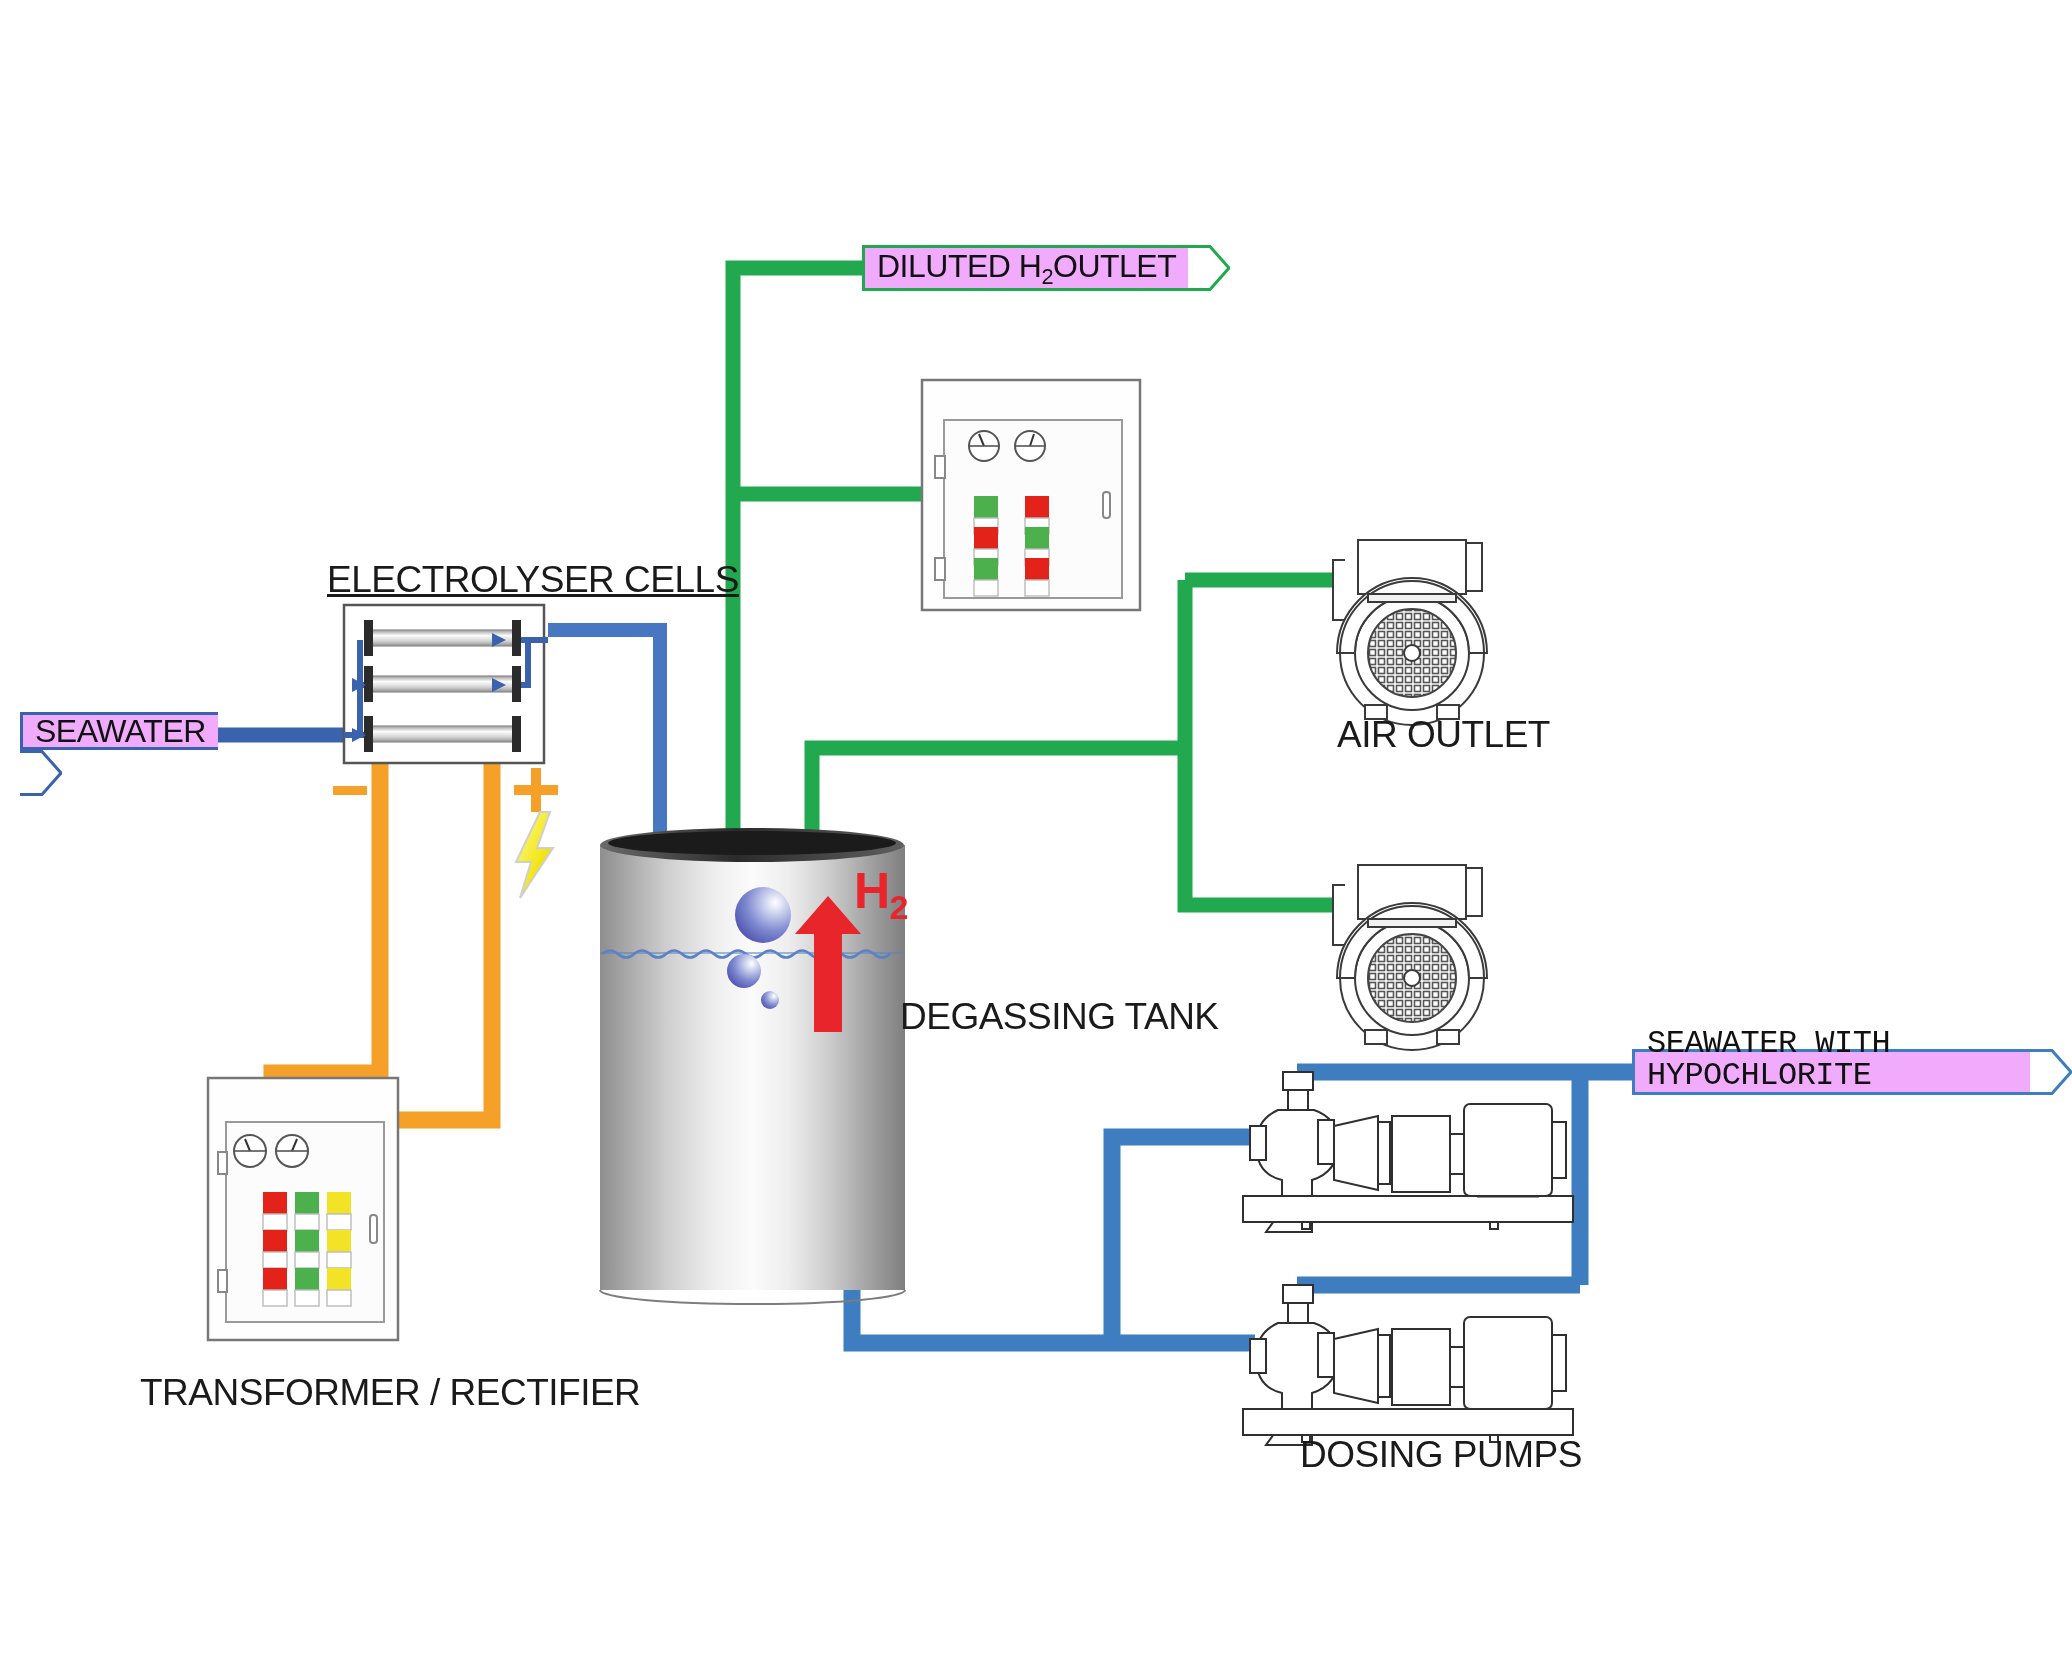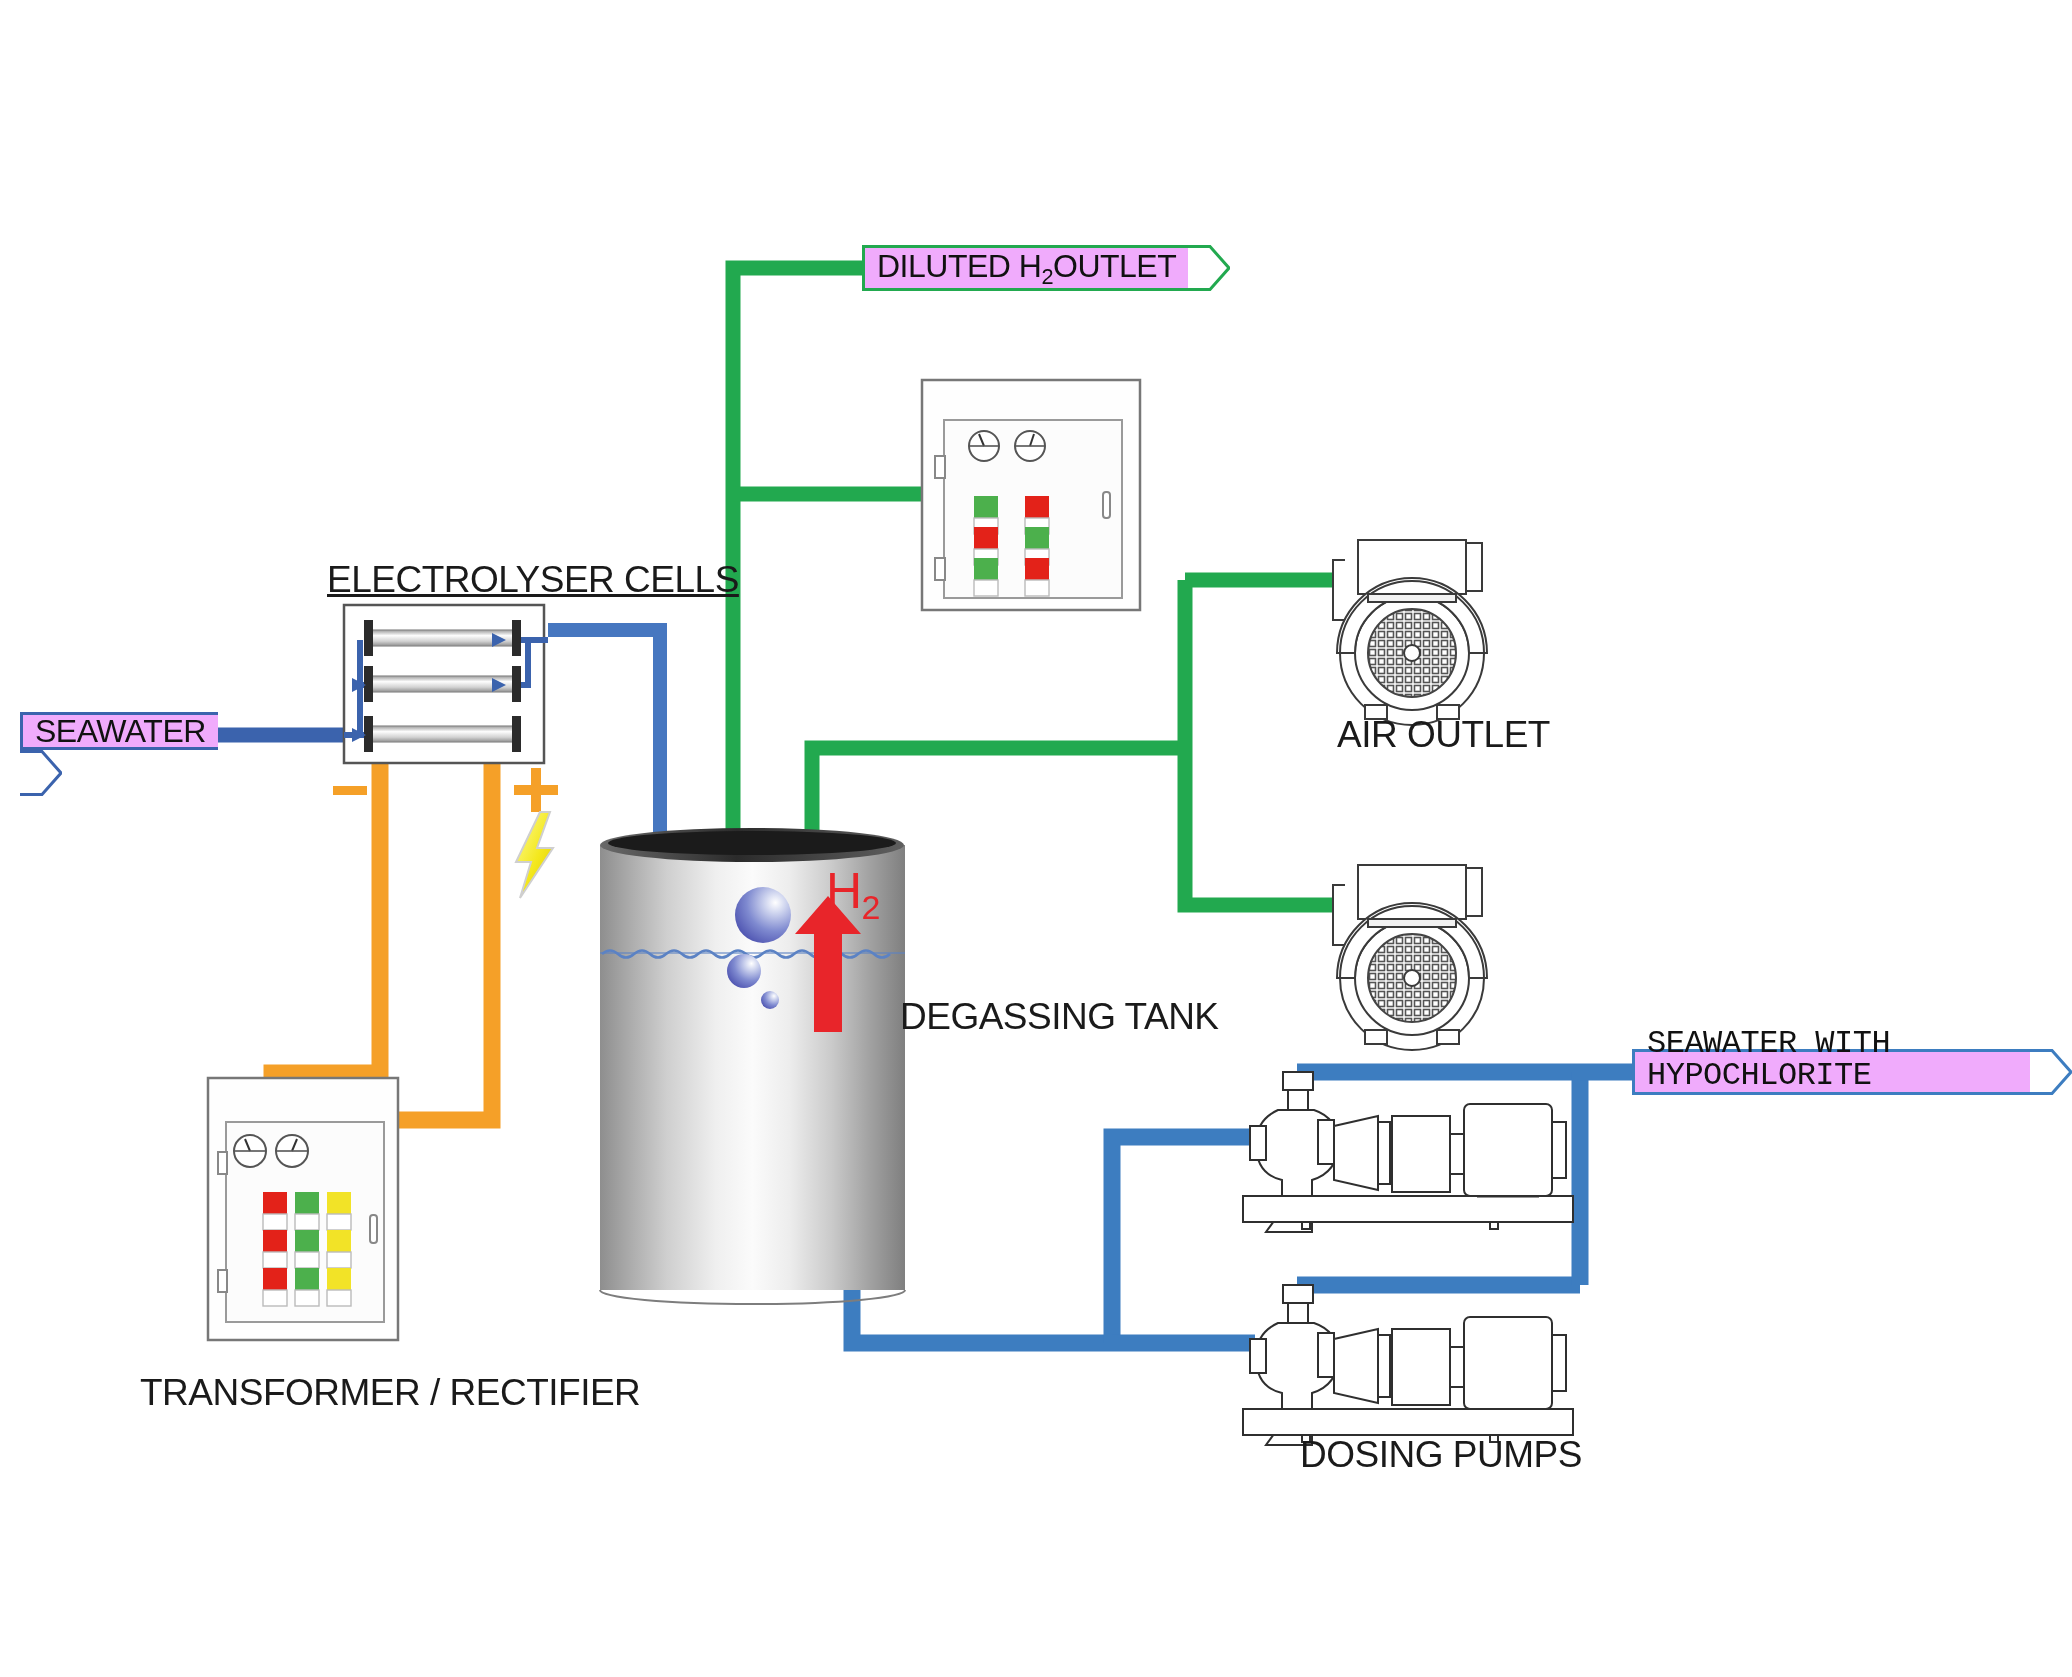--- a/index.html
+++ b/index.html
@@ -356,21 +356,21 @@
   <div class="lbl lbl-eq" style="left:327px; top:559px;text-decoration:underline;">ELECTROLYSER CELLS</div>
 
   <div class="lbl lbl-eq" style="left:140px; top:1372px;">TRANSFORMER / RECTIFIER</div>
 
   <div class="lbl lbl-eq" style="left:900px; top:996px;">DEGASSING TANK</div>
 
   <div class="lbl lbl-eq" style="left:1337px; top:714px;">AIR OUTLET</div>
 
   <div class="lbl lbl-eq" style="left:1300px; top:1434px;">DOSING PUMPS</div>
 
-  <div class="lbl" style="left:826px; top:862px; font-size:50px; font-weight:normal; color:#e8252a;">
+  <div class="lbl" style="left:854px; top:862px; font-size:50px; font-weight:bold; color:#e8252a;">
     <span>H</span><span class="sub">2</span>
   </div>
 
   <div class="tag" style="left:20px; top:712px;flex-direction:column;">
     <div class="tagbox" style="border-color:#3b63ad;">
       <span class="tagtxt">SEAWATER</span>
     </div>
     <div class="tagtip">
       <svg width="42" height="46" viewBox="0 0 42 46" style="display:block;">
         <path d="M 0 1.5 L 22 1.5 L 41 23 L 22 44.5 L 0 44.5" fill="#fff" stroke="#3b63ad" stroke-width="3"></path>

